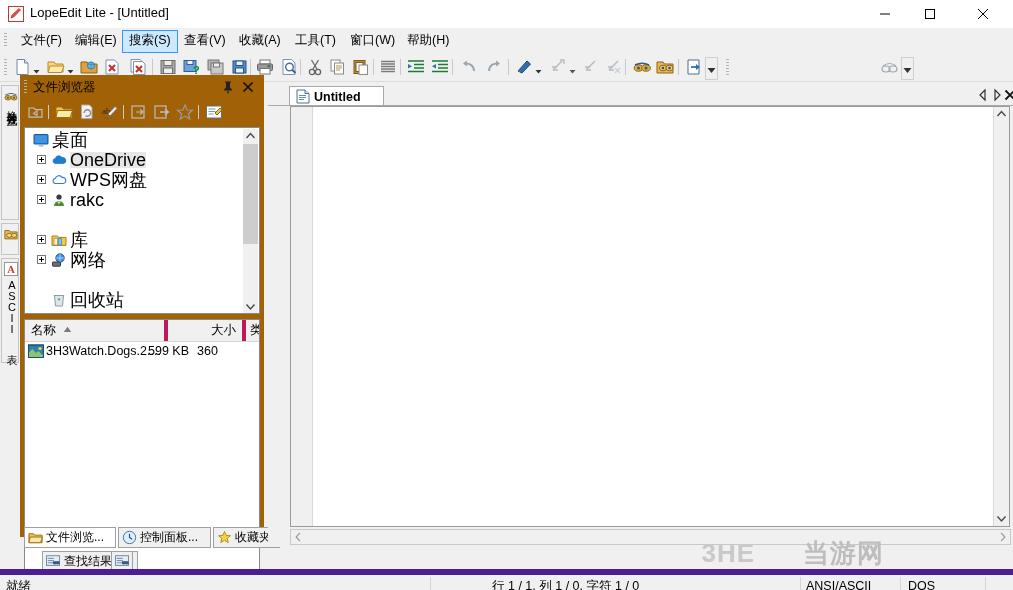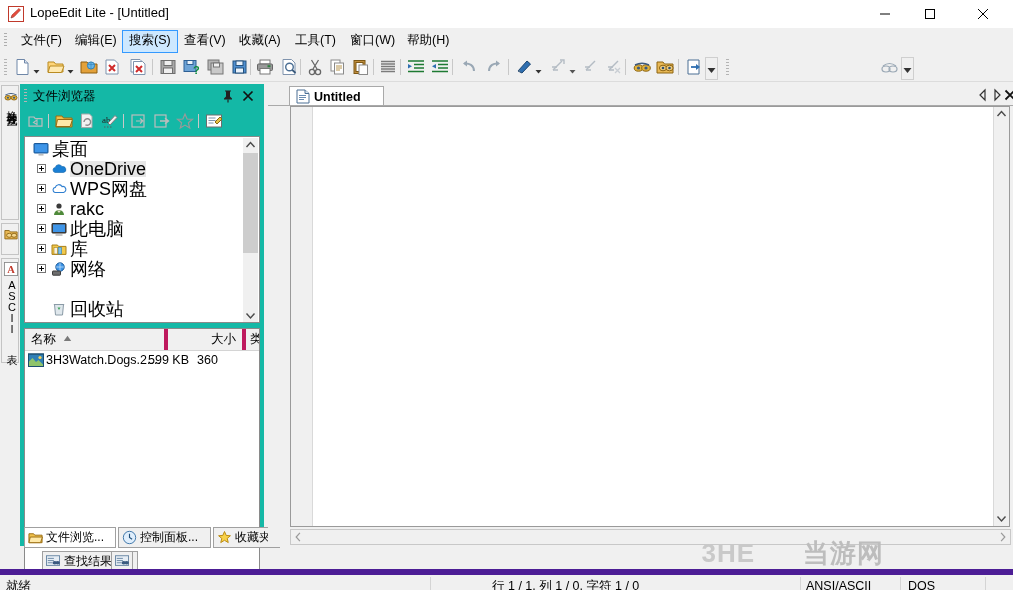--- a/index.html
+++ b/index.html
@@ -45,21 +45,21 @@
 
   
   .vstrip{position:absolute;left:0;top:85px;width:20px;height:462px;background:#f0f0f0;}
   .vtab{position:absolute;left:1px;width:18px;background:#f0f0f0;border:1px solid #c4c4c4;
     box-sizing:border-box;}
   .vtab .vlabel{position:absolute;left:2px;top:20px;width:14px;font-size:11px;color:#000;
     writing-mode:vertical-rl;text-orientation:upright;letter-spacing:-1px;line-height:13px;}
   .vtab .vicon{position:absolute;left:2px;top:3px;width:14px;height:14px;}
 
   
-  .panel{position:absolute;left:20px;top:84px;width:244px;height:462px;background:#14b8a6;}
+  .panel{position:absolute;left:20px;top:75px;width:244px;height:462px;background:#a16207;}
   .panel-cap{position:absolute;left:0;top:0;width:244px;height:24px;}
   .panel-cap-grip{position:absolute;left:4px;top:5px;width:3px;height:14px;
     background-image:repeating-linear-gradient(to bottom,#b4b4b4 0 1px,transparent 1px 3px);}
   .panel-title{position:absolute;left:13px;top:4px;font-size:12.5px;color:#000;white-space:nowrap;}
   .panel-pin{position:absolute;right:28px;top:4px;width:16px;height:16px;}
   .panel-close{position:absolute;right:8px;top:4px;width:16px;height:16px;}
 
   .pbar{position:absolute;left:0;top:24px;width:244px;height:26px;}
   .pbi{position:absolute;top:3px;width:20px;height:20px;}
   .pbsep{position:absolute;top:6px;width:1px;height:14px;background:#c8c8c8;}
@@ -533,30 +533,20 @@
         <span class="texp" style="left:12px"></span>
         <span class="ticon" style="left:26px">
           <svg width="16" height="16" viewBox="0 0 16 16">
             <circle cx="8" cy="5" r="2.6" fill="#3a3a3a"></circle>
             <path d="M3 14 a5 5 0 0 1 10 0 z" fill="#4e8a3a"></path>
             <path d="M6 9.4 L8 12 L10 9.4" fill="#e8e0d0"></path>
           </svg></span>
         <span class="tlabel" style="left:45px">rakc</span>
       </div>
 
-      <div class="trow" style="top:82px">
-        <span class="texp" style="left:12px"></span>
-        <span class="ticon" style="left:26px">
-          <svg width="16" height="16" viewBox="0 0 16 16">
-            <rect x="1" y="2.5" width="14" height="9.5" rx="0.6" fill="#4a4a4a" stroke="#2a2a2a"></rect>
-            <rect x="2" y="3.5" width="12" height="7.5" fill="#3e95e8"></rect>
-            <path d="M4.5 13.5 h7 v1 h-7 z" fill="#8a8a8a"></path>
-          </svg></span>
-        <span class="tlabel" style="left:45px">此电脑</span>
-      </div>
 
       <div class="trow" style="top:102px">
         <span class="texp" style="left:12px"></span>
         <span class="ticon" style="left:26px">
           <svg width="16" height="16" viewBox="0 0 16 16">
             <path d="M1 4 h5.5 l1 1.4 H15 v8 H1 z" fill="#f2c94c" stroke="#a8801a"></path>
             <rect x="3" y="6.5" width="3.4" height="6.5" fill="#f7f2e2" stroke="#a8801a" stroke-width="0.6"></rect>
             <rect x="7.2" y="6.5" width="3.4" height="6.5" fill="#7ec3e8" stroke="#2f7fb5" stroke-width="0.6"></rect>
           </svg></span>
         <span class="tlabel" style="left:45px">库</span>

